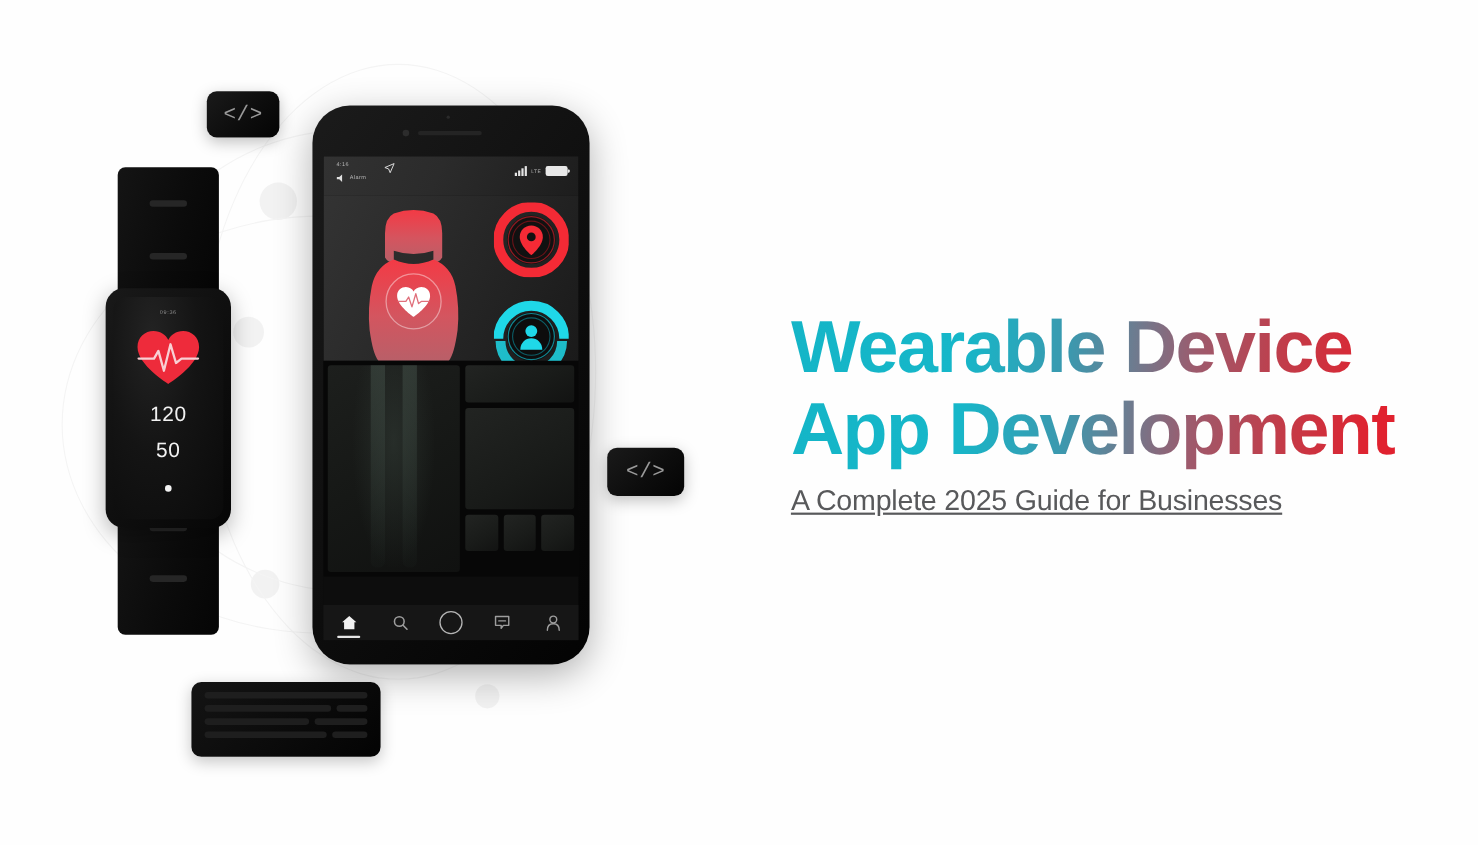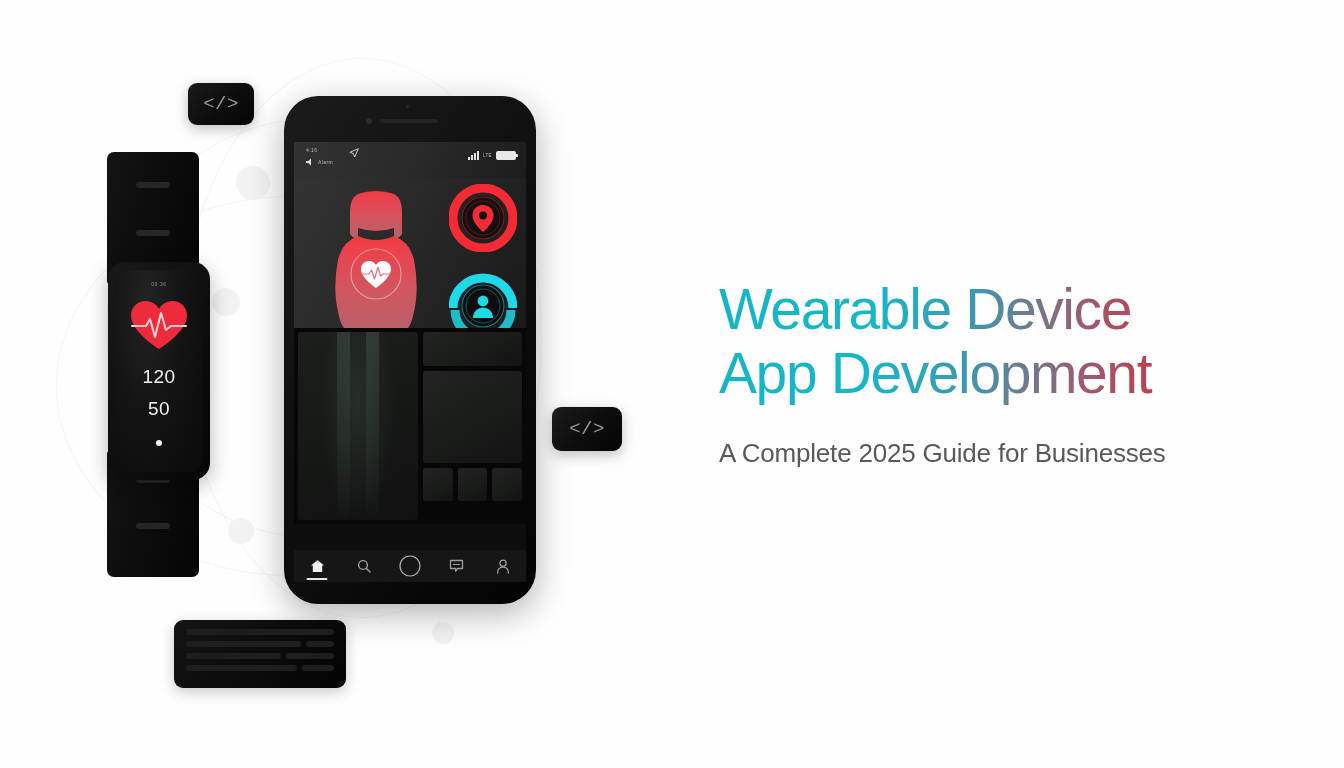--- a/index.html
+++ b/index.html
@@ -60,22 +60,22 @@
   .strap-slot {
     position: absolute;
     left: 50%;
     transform: translateX(-50%);
     width: 34px; height: 6px;
     border-radius: 3px;
     background: #262626;
   }
   .watch-body {
     position: absolute;
-    left: 12px; top: 110px;
-    width: 102px; height: 218px;
+    left: 0; top: 110px;
+    width: 114px; height: 218px;
     border-radius: 17px;
     background: linear-gradient(120deg,#191919 0%, #101010 45%, #060606 100%);
     box-shadow: 0 6px 20px rgba(0,0,0,.28);
     overflow: hidden;
   }
   .watch-screen {
     position: absolute;
     left: 7px; top: 8px; right: 7px; bottom: 8px;
     border-radius: 12px;
     background: radial-gradient(ellipse at 35% 18%, #232323 0%, #141414 45%, #0a0a0a 100%);
@@ -266,38 +266,39 @@
   .skel-bar { height: 6px; border-radius: 3px; background: #1e1e1e; }
 
   
   #copy {
     position: absolute;
     left: 719px;
     top: 278px;
     width: 600px;
   }
   #headline {
-    font-size: 57px;
-    font-weight: 400;
+    font-size: 67px;
+    font-weight: 700;
     line-height: 1.12;
     letter-spacing: -1.4px;
     background-image: linear-gradient(95deg,
         #14b5c7 0%, #16b7c9 26%, #3c98ae 42%,
         #6b7d91 51%, #9e5a6c 61%, #c23c49 74%, #e0222f 88%, #e21f2d 100%);
     -webkit-background-clip: text;
     background-clip: text;
     color: transparent;
     -webkit-text-fill-color: transparent;
     white-space: pre-line;
   }
   #subhead {
-    margin-top: 32px;
+    margin-top: 12px;
     font-size: 26px;
     color: #58595b;
     letter-spacing: -.2px;
+    text-decoration: underline;
   }
 </style>
 </head>
 <body>
 
 <div id="stage">
 
   <div class="bg-layer">
     <div class="bg-dot" style="left:236px; top:166px; width:34px; height:34px;"></div>
     <div class="bg-dot" style="left:212px; top:288px; width:28px; height:28px;"></div>

